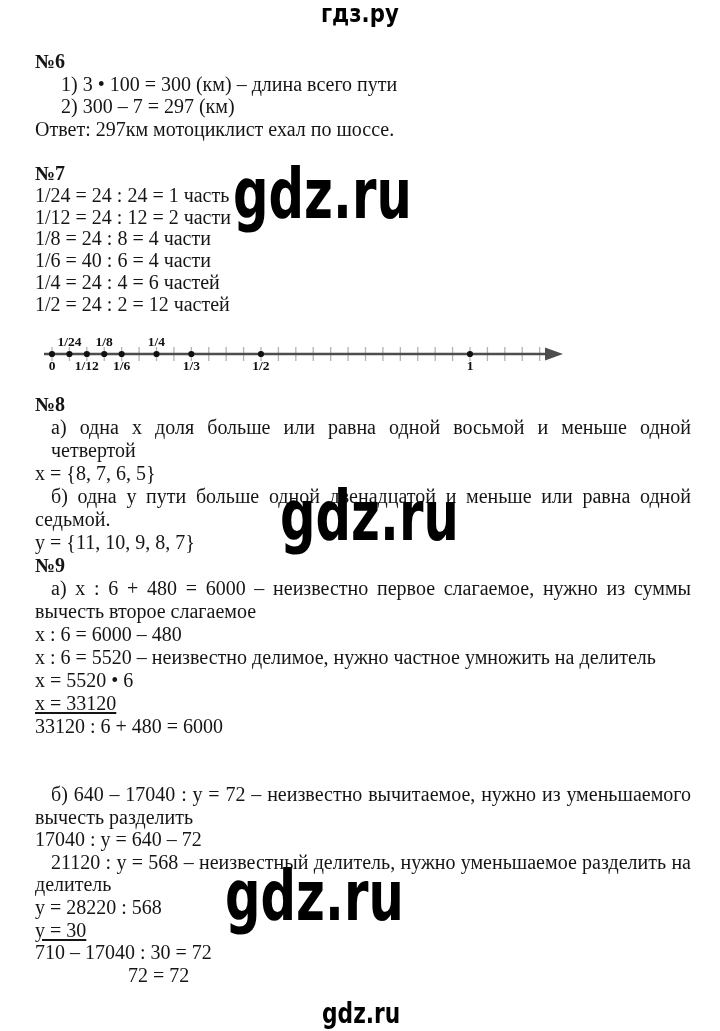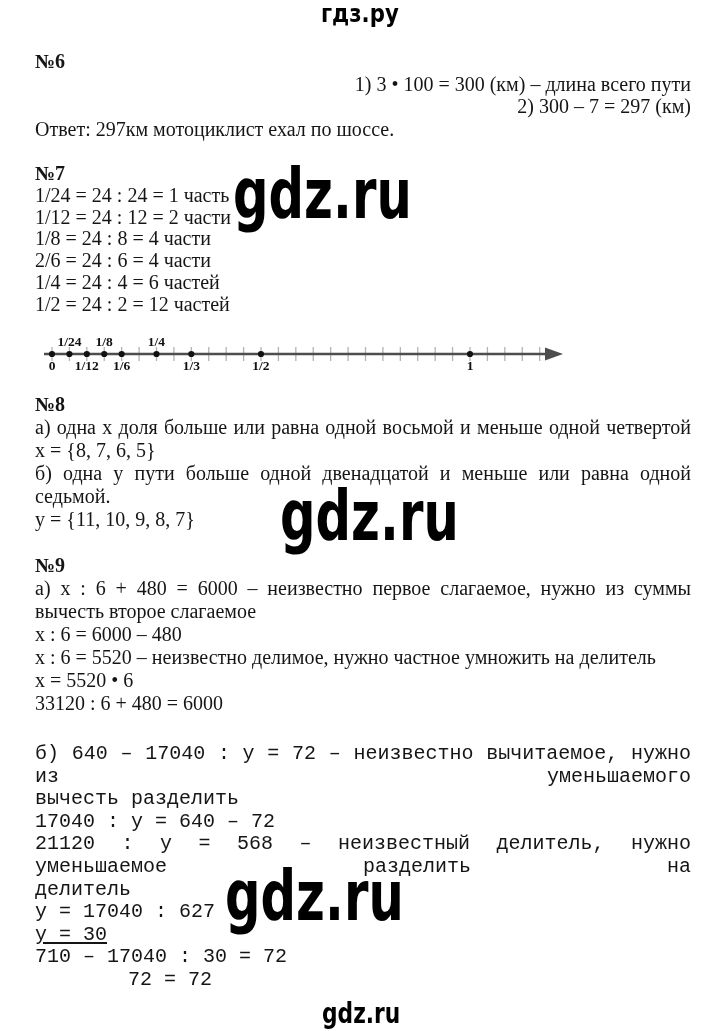--- a/index.html
+++ b/index.html
@@ -15,27 +15,27 @@
   .wm1{top:160px;left:233px;}
   .wm2{top:482px;left:280px;}
   .wm3{top:862px;left:225px;}
 
   
   .sec{position:absolute;left:35px;width:656px;font-size:20px;}
   .s6{top:50px;line-height:22.7px;}
   .s7{top:163px;line-height:21.8px;}
   .s8{top:393px;line-height:23px;}
   .s9a{top:554px;line-height:23px;}
-  .s9b{top:743px;line-height:22.6px;font-family:Liberation Mono, monospace;}
+  .s9b{top:783px;line-height:22.6px;}
   .ln{white-space:pre-wrap;}
   .b{font-weight:bold;}
-  .ind1{padding-left:26px;text-align:right;}
+  .ind1{padding-left:26px;}
   .ind2{padding-left:50px;}
   .ind3{padding-left:93px;}
-  .jl{text-align:justify;text-align-last:justify;}
+  .jl{text-align:justify;text-align-last:justify;margin-left:16px;}
   .und{text-decoration:underline;text-decoration-thickness:1.5px;text-underline-offset:2px;}
 
   
   .numberline{position:absolute;left:0;top:330px;width:720px;height:52px;}
 </style>
 </head>
 <body>
 
 <div class="page">
 
@@ -46,21 +46,21 @@
     <div class="ln ind1">1) 3 • 100 = 300 (км) – длина всего пути</div>
     <div class="ln ind1">2) 300 – 7 = 297 (км)</div>
     <div class="ln">Ответ: 297км мотоциклист ехал по шоссе.</div>
   </section>
 
   <section class="sec s7">
     <div class="ln b">№7</div>
     <div class="ln">1/24 = 24 : 24 = 1 часть</div>
     <div class="ln">1/12 = 24 : 12 = 2 части</div>
     <div class="ln">1/8 = 24 : 8 = 4 части</div>
-    <div class="ln">2/6 = 24 : 6 = 4 части</div>
+    <div class="ln">1/6 = 40 : 6 = 4 части</div>
     <div class="ln">1/4 = 24 : 4 = 6 частей</div>
     <div class="ln">1/2 = 24 : 2 = 12 частей</div>
   </section>
 
   <div class="brand wm wm1">gdz.ru</div>
 
   <svg class="numberline" id="numberline-svg" width="720" height="52" viewBox="0 0 720 52" xmlns="http://www.w3.org/2000/svg">
       <line x1="52" y1="17" x2="52" y2="31" stroke="#b3b3b3" stroke-width="1.3"></line>
       <line x1="69.4166806" y1="17" x2="69.4166806" y2="31" stroke="#b3b3b3" stroke-width="1.3"></line>
       <line x1="86.8333612" y1="17" x2="86.8333612" y2="31" stroke="#b3b3b3" stroke-width="1.3"></line>
@@ -123,30 +123,31 @@
 
   <div class="brand wm wm2">gdz.ru</div>
 
   <section class="sec s9a">
     <div class="ln b">№9</div>
     <div class="ln jl">а) x : 6 + 480 = 6000 – неизвестно первое слагаемое, нужно из суммы</div>
     <div class="ln">вычесть второе слагаемое</div>
     <div class="ln">x : 6 = 6000 – 480</div>
     <div class="ln">x : 6 = 5520 – неизвестно делимое, нужно частное умножить на делитель</div>
     <div class="ln">x = 5520 • 6</div>
+    <div class="ln und">x = 33120</div>
     <div class="ln">33120 : 6 + 480 = 6000</div>
   </section>
 
   <section class="sec s9b">
     <div class="ln jl">б) 640 – 17040 : y = 72 – неизвестно вычитаемое, нужно из уменьшаемого</div>
     <div class="ln">вычесть разделить</div>
     <div class="ln">17040 : y = 640 – 72</div>
     <div class="ln jl">21120 : y = 568 – неизвестный делитель, нужно уменьшаемое разделить на</div>
     <div class="ln">делитель</div>
-    <div class="ln">y = 17040 : 627</div>
+    <div class="ln">y = 28220 : 568</div>
     <div class="ln und">y = 30</div>
     <div class="ln">710 – 17040 : 30 = 72</div>
     <div class="ln ind3">72 = 72</div>
   </section>
 
   <div class="brand wm wm3">gdz.ru</div>
 
   <div class="brand brand-footer">gdz.ru</div>
 
 </div>

